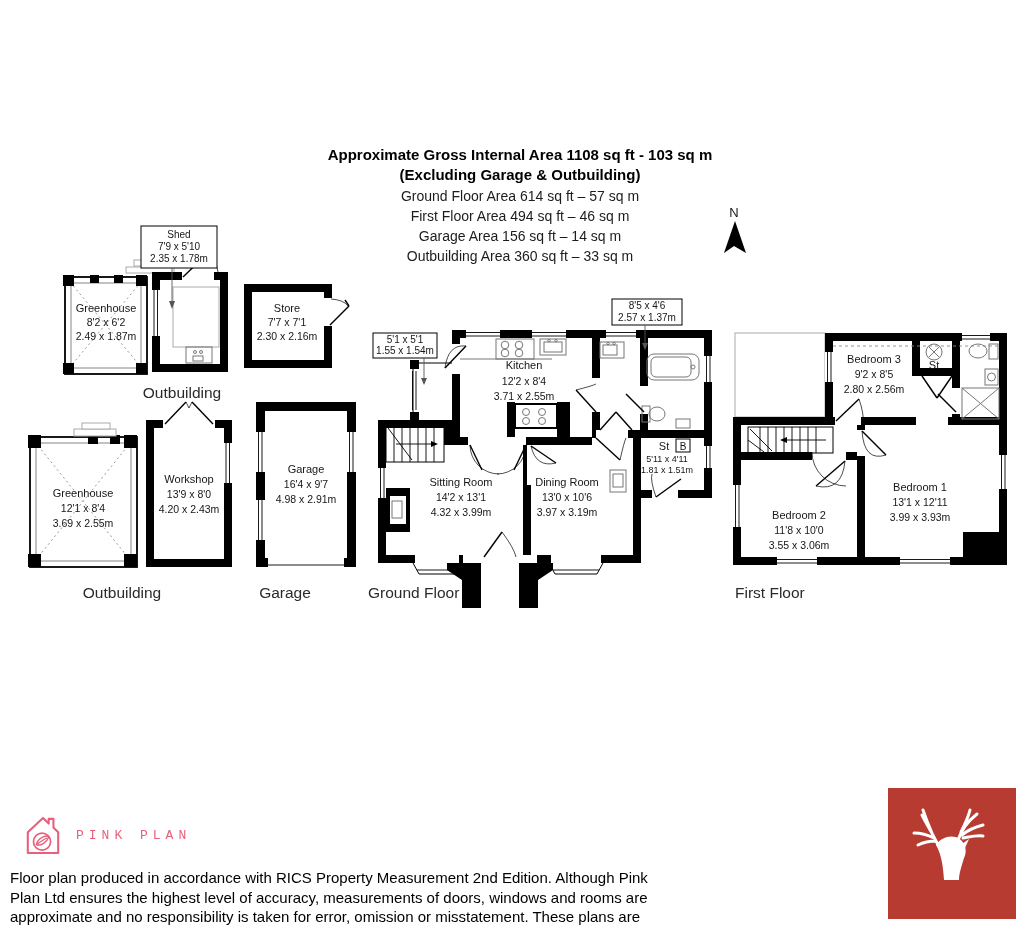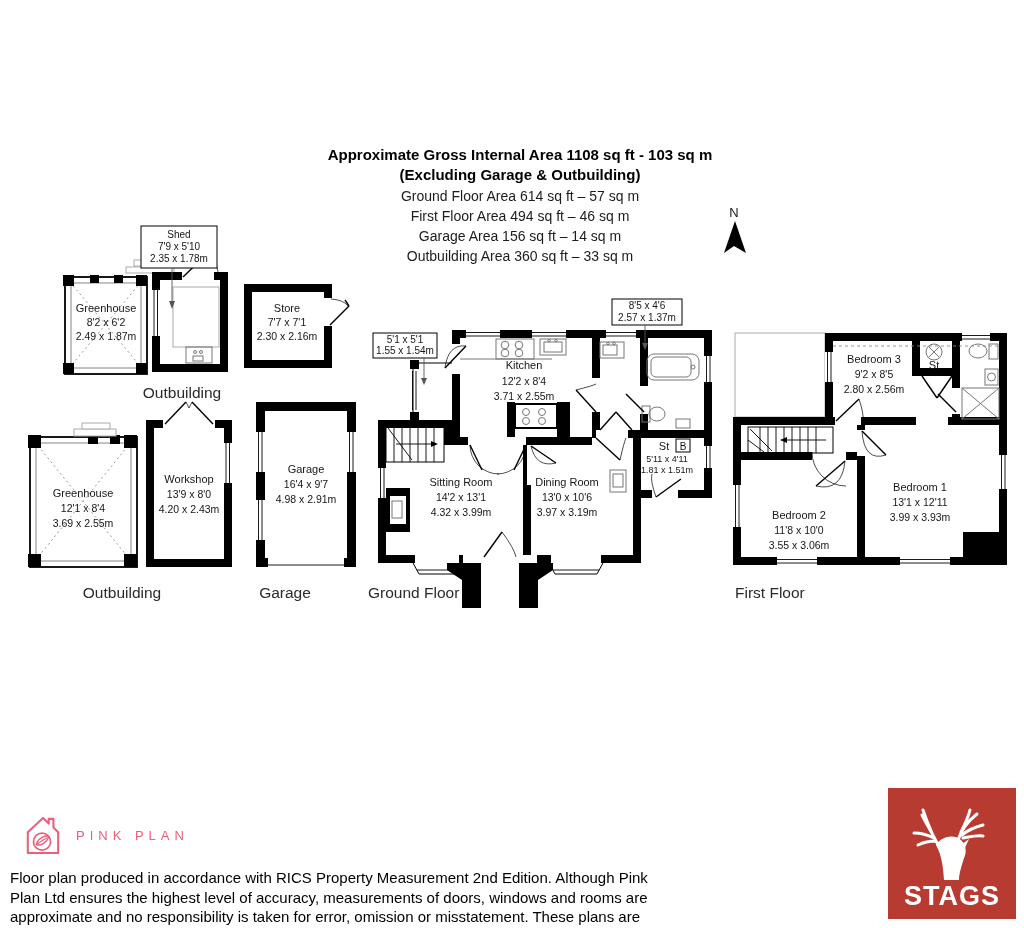--- a/index.html
+++ b/index.html
@@ -22,21 +22,21 @@
   .thin2{stroke:#000;stroke-width:1.8;fill:#fff;}
   .inner{stroke:#666;stroke-width:0.8;fill:none;}
   .winl{stroke:#000;stroke-width:0.9;}
   .dashx{stroke:#9a9a9a;stroke-width:1;stroke-dasharray:2 3;}
   .fx{stroke:#777;stroke-width:1;fill:none;}
   .fxl{stroke:#aaa;stroke-width:1;fill:#fff;}
   .door{stroke:#000;stroke-width:1.4;fill:none;}
   .arc{stroke:#000;stroke-width:0.7;fill:none;}
   .leader{stroke:#555;stroke-width:0.9;}
   .dashceil{stroke:#888;stroke-width:0.9;stroke-dasharray:3 3;}
-  .pinkplan{position:absolute;left:24px;top:814px;display:flex;align-items:center;gap:14px;}
+  .pinkplan{position:absolute;left:24px;top:814px;display:flex;align-items:center;gap:14px;font-family:Liberation Mono, monospace;}
   .brand{font-size:13px;letter-spacing:5px;color:#e8617c;font-weight:500;}
   .disclaimer{position:absolute;left:10px;top:853px;width:650px;font-size:15px;
               line-height:1.3;color:#000;}
   .stags{position:absolute;left:888px;top:788px;width:128px;height:131px;background:#b73b31;}
   .stags .word{position:absolute;left:0;bottom:7px;width:100%;text-align:center;color:#fff;
                font-weight:bold;font-size:27px;letter-spacing:1px;}
 </style>
 </head>
 <body>
 
@@ -489,16 +489,15 @@
 
   <p class="disclaimer">Floor plan produced in accordance with RICS Property Measurement 2nd Edition. Although Pink Plan Ltd ensures the highest level of accuracy, measurements of doors, windows and rooms are approximate and no responsibility is taken for error, omission or misstatement. These plans are for representation purposes only and no guarantee is given on the total square footage of the property within this plan. The figure icon is for initial guidance only and should not be relied on as a basis of valuation.</p>
 
   <div class="stags">
     <svg width="128" height="131" viewBox="0 0 128 131">
       <path d="M56,92 C55,76 53,66 48,57 C54,48 66,46 73,52 C78,57 79,64 76,70 C73,80 71,86 71,92 Z" fill="#fff"></path>
       <path d="M50,57 C45,46 40,39 34,27 M44,45 C40,36 38,31 35,22 M46,50 C40,47 33,45 26,45 M48,53 C42,53 36,54 30,57" fill="none" stroke="#fff" stroke-width="3" stroke-linecap="round"></path>
       <path d="M70,52 C74,40 80,33 89,26 M73,44 C77,36 80,30 82,22 M74,47 C80,42 87,39 95,37 M75,50 C81,49 88,47 95,48" fill="none" stroke="#fff" stroke-width="3" stroke-linecap="round"></path>
       <path d="M74,56 L81,51 L77,60 Z" fill="#fff"></path>
     </svg>
-    <div class="word">STAGS</div>
   </div>
 
 </div>
 
 </body></html>

